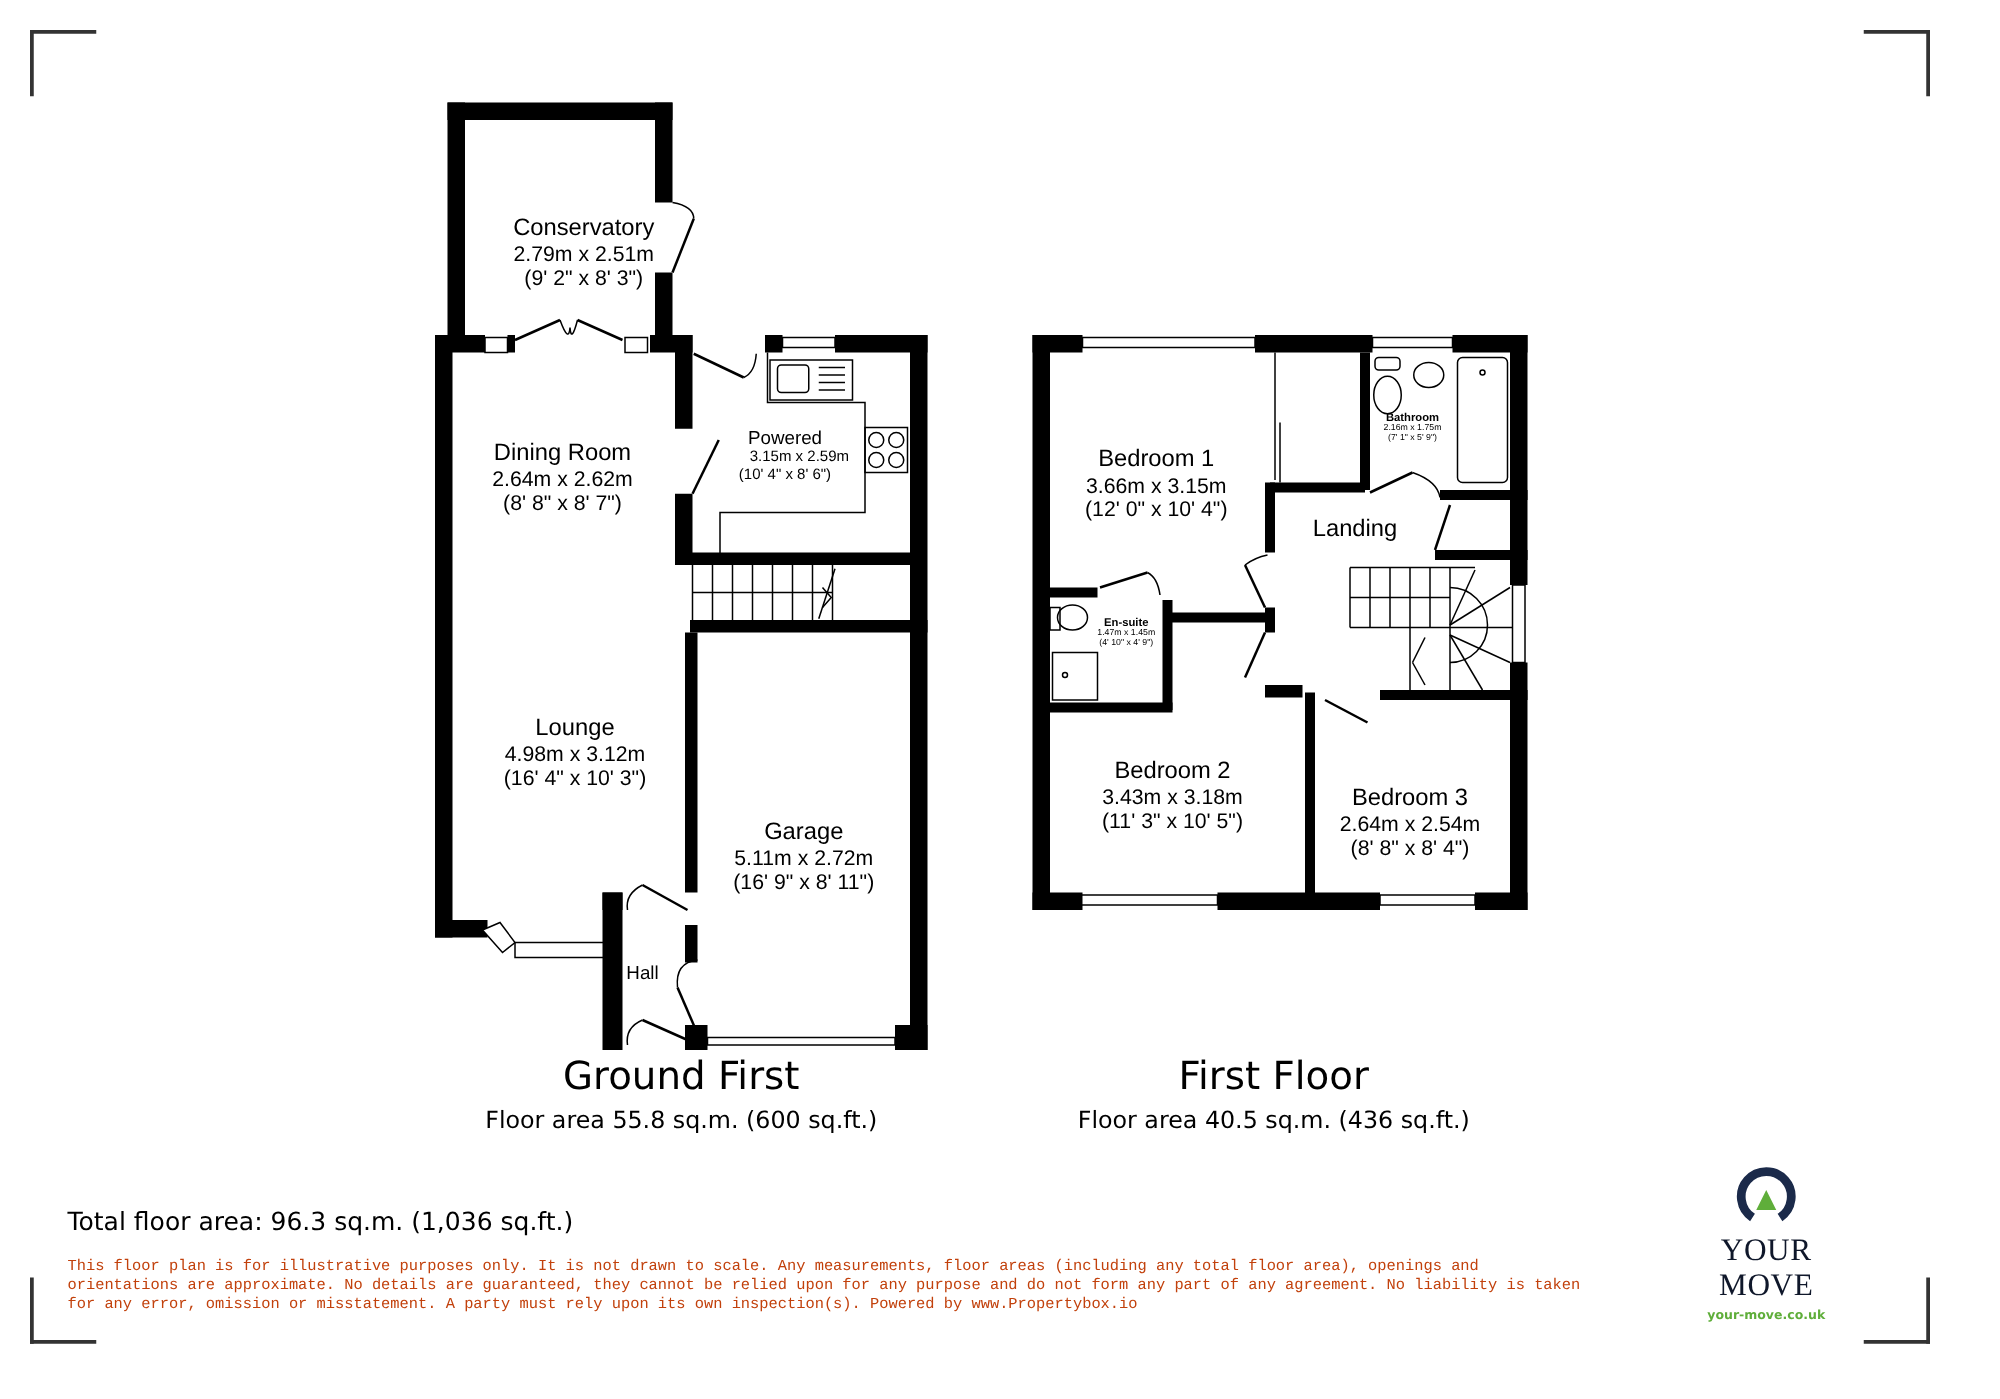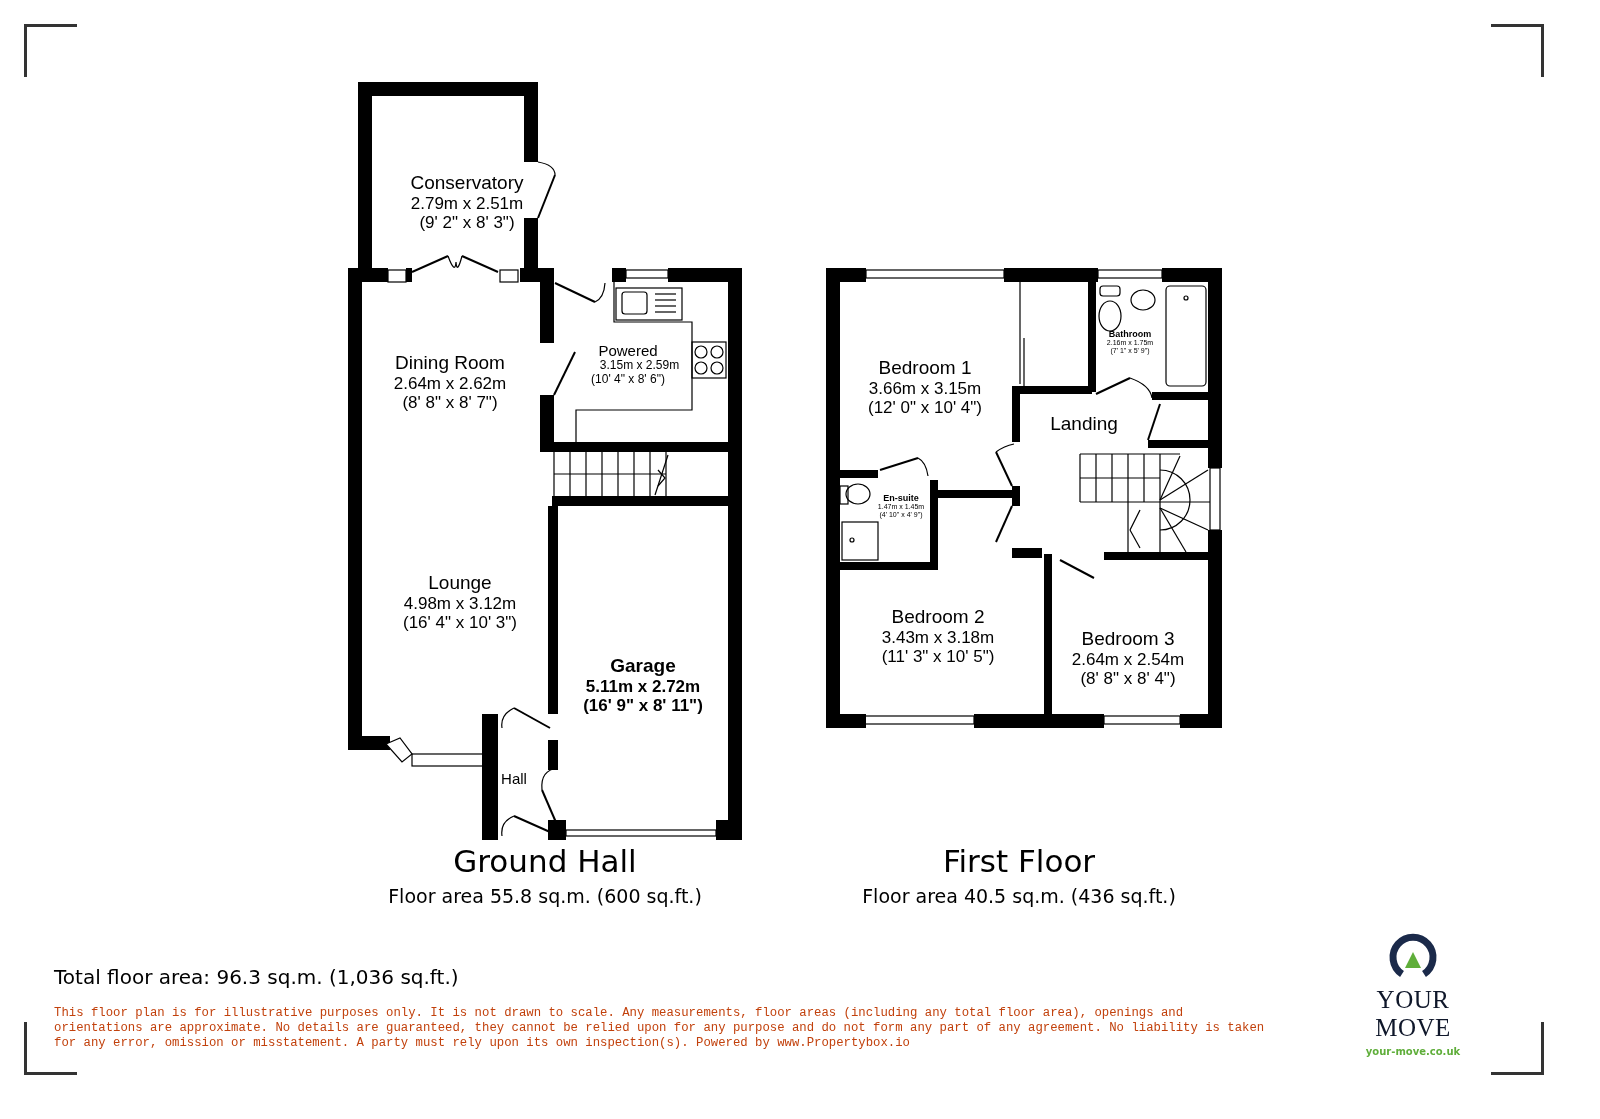--- a/index.html
+++ b/index.html
@@ -214,21 +214,21 @@
 <div class="room-label" style="left:628px; top:342px; font-size:12px;">
   <div class="name" style="font-size:15px;">Powered</div>
   <div style="font-size:12px;margin-left:23px;">3.15m x 2.59m</div>
   <div style="font-size:12px;">(10' 4" x 8' 6")</div>
 </div>
 <div class="room-label" style="left:460px; top:572px;">
   <div class="name">Lounge</div>
   <div class="dim">4.98m x 3.12m</div>
   <div class="dim">(16' 4" x 10' 3")</div>
 </div>
-<div class="room-label" style="left:643px; top:655px;font-weight:bold;">
+<div class="room-label" style="left:643px; top:655px;">
   <div class="name">Garage</div>
   <div class="dim">5.11m x 2.72m</div>
   <div class="dim">(16' 9" x 8' 11")</div>
 </div>
 <div class="room-label hall" style="left:514px; top:770px;">
   <div class="name">Hall</div>
 </div>
 
 <div class="room-label" style="left:925px; top:357px;">
   <div class="name">Bedroom 1</div>
@@ -253,21 +253,21 @@
   <div class="dim">3.43m x 3.18m</div>
   <div class="dim">(11' 3" x 10' 5")</div>
 </div>
 <div class="room-label" style="left:1128px; top:628px;">
   <div class="name">Bedroom 3</div>
   <div class="dim">2.64m x 2.54m</div>
   <div class="dim">(8' 8" x 8' 4")</div>
 </div>
 
 <div class="floor-title" style="left:545px; top:843px;">
-  <div class="t">Ground Hall</div>
+  <div class="t">Ground First</div>
   <div class="a">Floor area 55.8 sq.m. (600 sq.ft.)</div>
 </div>
 <div class="floor-title" style="left:1019px; top:843px;">
   <div class="t">First Floor</div>
   <div class="a">Floor area 40.5 sq.m. (436 sq.ft.)</div>
 </div>
 
 <div class="total">Total floor area: 96.3 sq.m. (1,036 sq.ft.)</div>
 <div class="disclaimer">This floor plan is for illustrative purposes only. It is not drawn to scale. Any measurements, floor areas (including any total floor area), openings and orientations are approximate. No details are guaranteed, they cannot be relied upon for any purpose and do not form any part of any agreement. No liability is taken for any error, omission or misstatement. A party must rely upon its own inspection(s). Powered by www.Propertybox.io</div>
 

